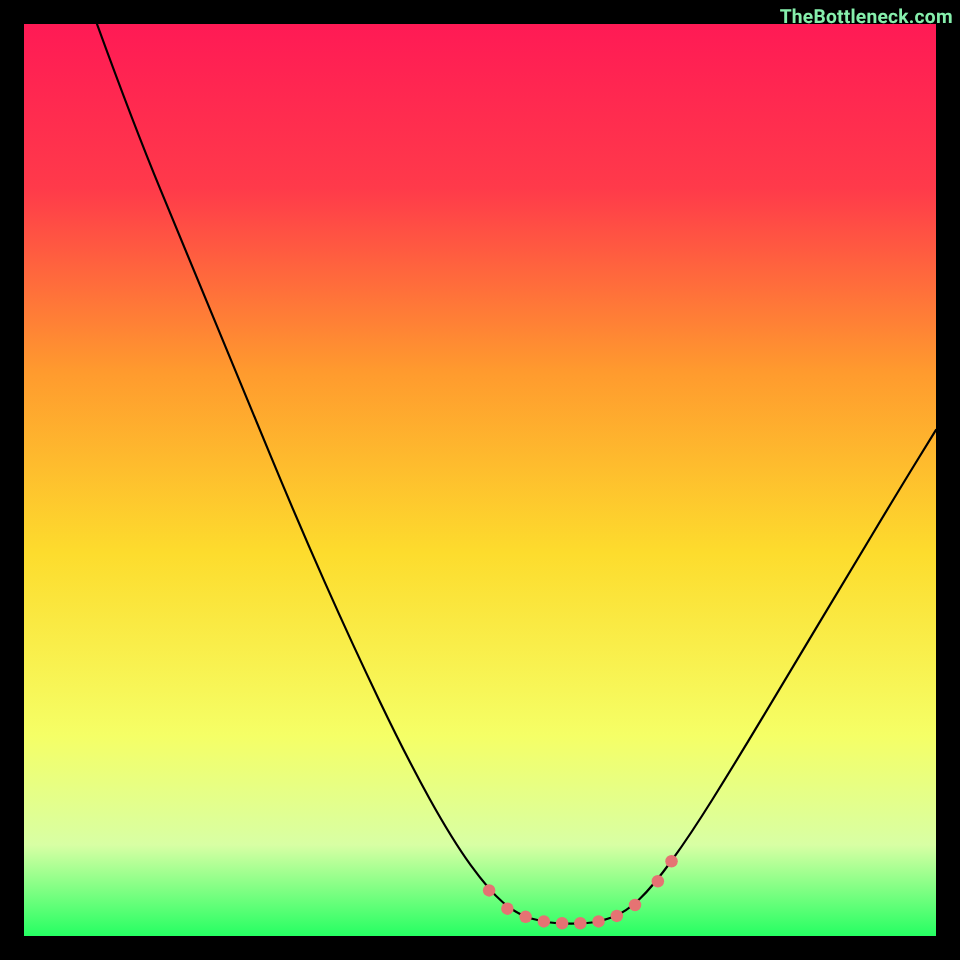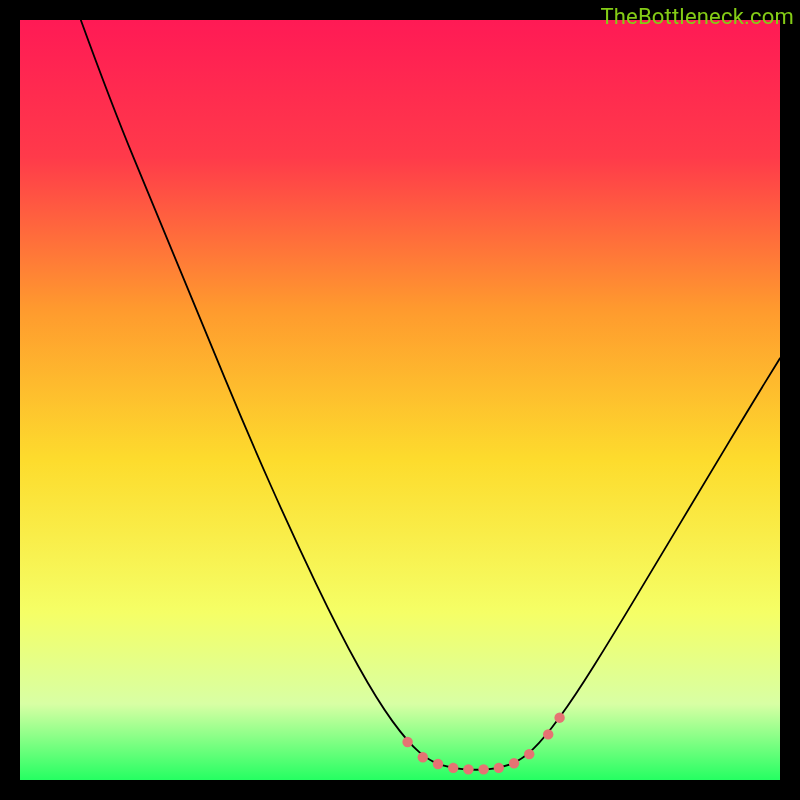--- a/index.html
+++ b/index.html
@@ -8,23 +8,23 @@
     width: 800px;
     height: 800px;
     background: #000;
     position: relative;
     font-family: -apple-system, "Segoe UI", Roboto, Arial, sans-serif;
   }
   .watermark {
     position: absolute;
     top: 4px;
     right: 6px;
-    color: #84cc16;
-    font-size: 22px;
-    font-weight: 400;
+    color: #86efac;
+    font-size: 16px;
+    font-weight: 700;
     letter-spacing: 0.2px;
     z-index: 30;
   }
   .plot {
     position: absolute;
     left: 20px;
     top: 20px;
     width: 760px;
     height: 760px;
     overflow: hidden;

